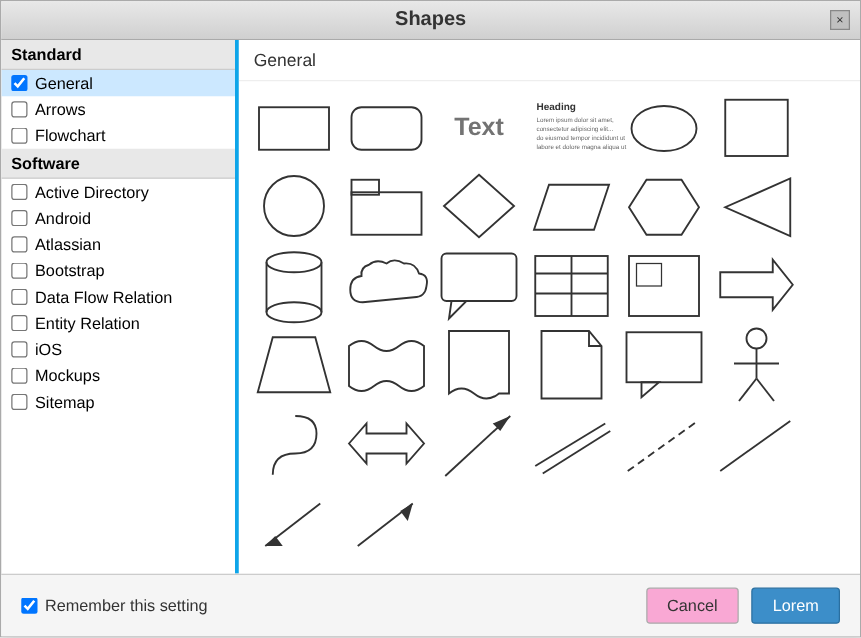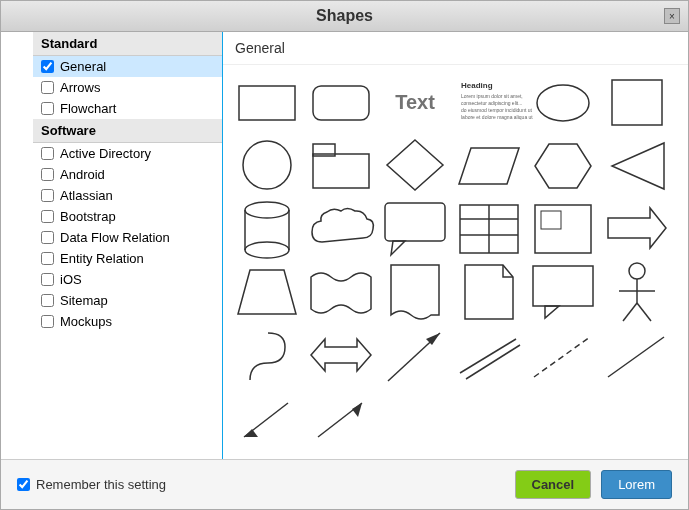--- a/index.html
+++ b/index.html
@@ -52,25 +52,24 @@
       font-size: 10px;
       color: #333;
     }
     .main-content {
       display: flex;
       flex: 1;
       overflow: hidden;
     }
     .sidebar {
       width: 190px;
-      border-right: 1px solid #0ea5e9;
+      border-right: 3px solid #0ea5e9;
       display: flex;
       flex-direction: column;
       overflow: hidden;
-      margin-left: 32px;
     }
     .sidebar-scroll {
       flex: 1;
       overflow-y: scroll;
       overflow-x: hidden;
     }
     .sidebar-scroll::-webkit-scrollbar {
       width: 12px;
     }
     .sidebar-scroll::-webkit-scrollbar-track {
@@ -172,23 +171,22 @@
       cursor: pointer;
     }
     .btn {
       padding: 6px 16px;
       font-size: 13px;
       cursor: pointer;
       border: 1px solid #aaa;
       border-radius: 3px;
     }
     .btn-cancel {
-      background: #84cc16;
+      background: #f9a8d4;
       color: #333;
-      font-weight: bold;
     }
     .btn-apply {
       background: #3c8ec9;
       color: #fff;
       border-color: #2a6fa0;
     }
     svg.shape {
       overflow: visible;
     }
   </style>
@@ -247,25 +245,25 @@
         <div class="sidebar-item">
           <input type="checkbox" style="">
           <label>Entity Relation</label>
         </div>
         <div class="sidebar-item">
           <input type="checkbox" style="">
           <label>iOS</label>
         </div>
         <div class="sidebar-item">
           <input type="checkbox" style="">
+          <label>Mockups</label>
+        </div>
+        <div class="sidebar-item">
+          <input type="checkbox" style="">
           <label>Sitemap</label>
-        </div>
-        <div class="sidebar-item">
-          <input type="checkbox" style="">
-          <label>Mockups</label>
         </div>
       </div>
     </div>
 
     <div class="shapes-area">
       <div class="shapes-header">General</div>
       <div class="shapes-grid-container">
 
         <div class="shapes-row">
           <div class="shape-cell">

